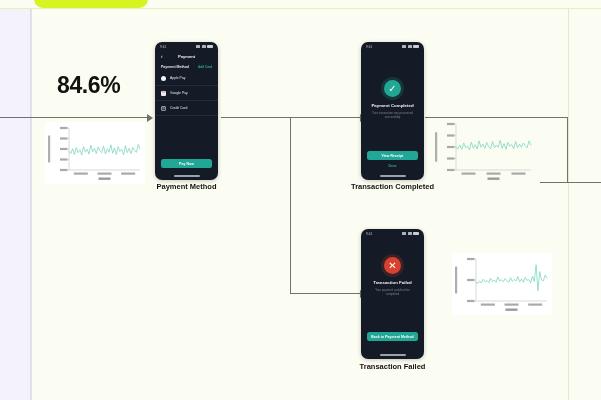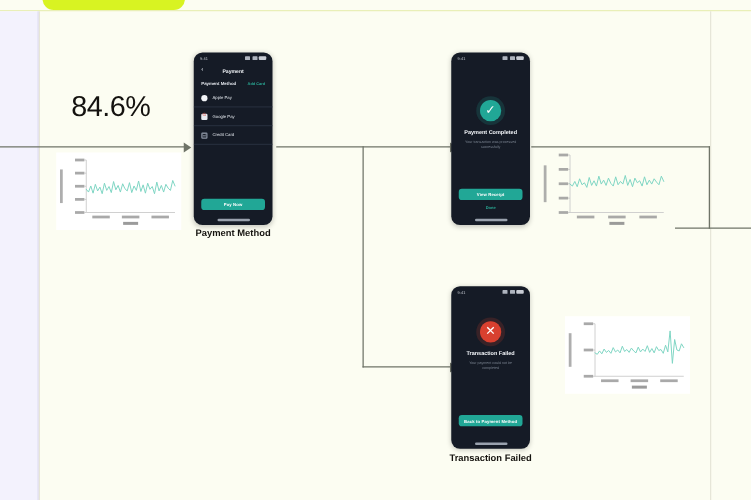--- a/index.html
+++ b/index.html
@@ -28,21 +28,21 @@
   .h { height:1.4px; }
   .v { width:1.4px; }
   .arrow {
     position:absolute; width:0; height:0;
     border-top:4px solid transparent; border-bottom:4px solid transparent;
     border-left:6px solid #6f7468;
   }
 
   
   .pct {
-    position:absolute; font-weight:normal; font-size:23px; color:#14120f;
+    position:absolute; font-weight:bold; font-size:23px; color:#14120f;
     letter-spacing:-0.4px; white-space:nowrap;
   }
 
   
   .phone {
     position:absolute; background:#151b26; border-radius:7px;
     overflow:hidden; box-shadow:0 1px 4px rgba(0,0,0,0.22);
   }
   .statusbar {
     height:9px; display:flex; align-items:center; justify-content:space-between;
@@ -201,20 +201,21 @@
     </div>
     <div class="status-wrap">
       <div class="badge badge-ok badge-ring-ok">✓</div>
       <div class="st-title">Payment Completed</div>
       <div class="st-sub">Your transaction was processed successfully</div>
     </div>
     <div class="cta" style="bottom:20px;">View Receipt</div>
     <div class="cta-link" style="bottom:12px;">Done</div>
     <div class="homebar"></div>
   </div>
+  <div class="caption" style="left:337px; top:182px; width:111px;">Transaction Completed</div>
 
   <div class="phone" style="left:361px; top:229px; width:63px; height:130px;">
     <div class="statusbar">
       <span>9:41</span>
       <span class="sb-right">
         <span class="sb-bar"></span>
         <span class="sb-bar"></span>
         <span class="sb-batt"></span>
       </span>
     </div>

